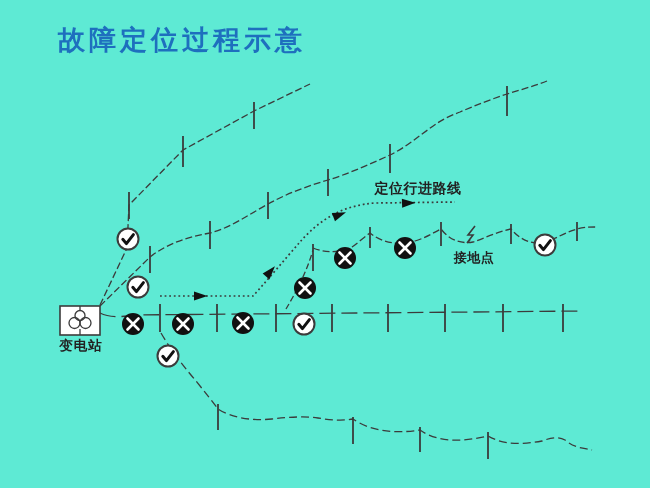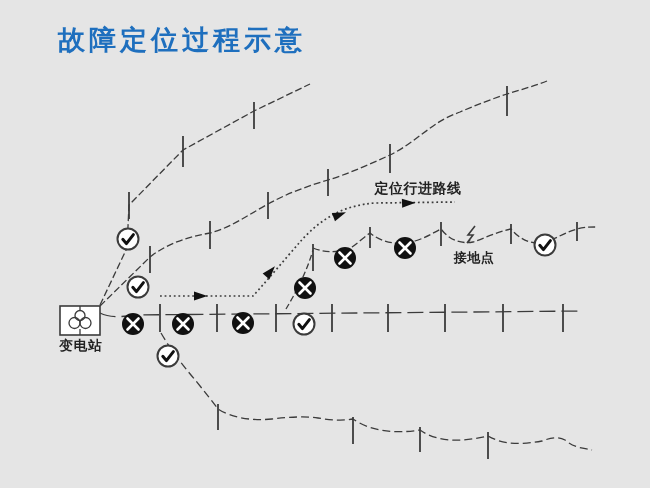--- a/index.html
+++ b/index.html
@@ -1,20 +1,20 @@
 <!DOCTYPE html>
 <html><head>
 <meta charset="utf-8">
 <style>
   html,body{margin:0;padding:0;}
   body{
     width:650px;height:488px;background:#ffffff;overflow:hidden;
     font-family:"DejaVu Sans","Liberation Sans",sans-serif;
   }
-  .page{position:relative;width:650px;height:488px;background:#e5e5e5;}
+  .page{position:relative;width:650px;height:488px;background:#5eead4;}
   .title{
     position:absolute;left:58px;top:22px;margin:0;
     font-size:27px;font-weight:bold;letter-spacing:4px;
   }
   svg.diagram{position:absolute;left:0;top:0;width:650px;height:488px;}
   text.dlabel{
     font-family:"DejaVu Sans","Liberation Sans",sans-serif;
     font-weight:600;fill:#222222;
   }
 </style>

